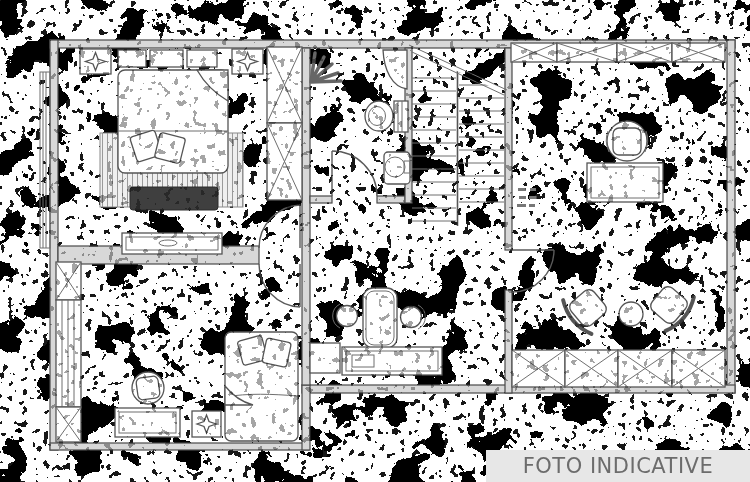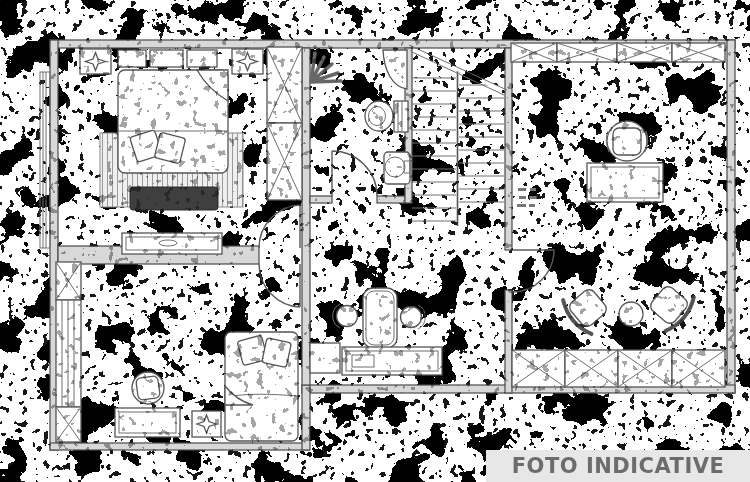--- a/index.html
+++ b/index.html
@@ -1,21 +1,21 @@
 <!DOCTYPE html>
 <html><head>
 <meta charset="utf-8">
 <style>
   html,body{margin:0;padding:0;background:#ffffff;}
   .stage{position:relative;width:750px;height:482px;overflow:hidden;background:#ffffff;
          font-family:"DejaVu Sans","Liberation Sans",sans-serif;}
   .stage svg{position:absolute;left:0;top:0;}
   .banner{position:absolute;left:486px;top:450px;width:264px;height:32px;
           background:#e7e7e7;display:flex;align-items:center;justify-content:center;}
-  .banner span{font-size:21px;font-weight:700;color:#6c6c6c;letter-spacing:.5px;}
+  .banner span{font-size:21px;font-weight:400;color:#6c6c6c;letter-spacing:.5px;}
   .plan-line{stroke:#555;stroke-width:1.3;fill:#ffffff;}
   .wall{fill:#d8d8d8;stroke:#4a4a4a;stroke-width:1.2;}
   .thin{stroke:#6f6f6f;stroke-width:1;fill:none;}
   .door{stroke:#5a5a5a;stroke-width:1.4;fill:none;}
 </style>
 </head>
 <body>
 
 <div class="stage">
 <svg width="750" height="482" viewBox="0 0 750 482">

